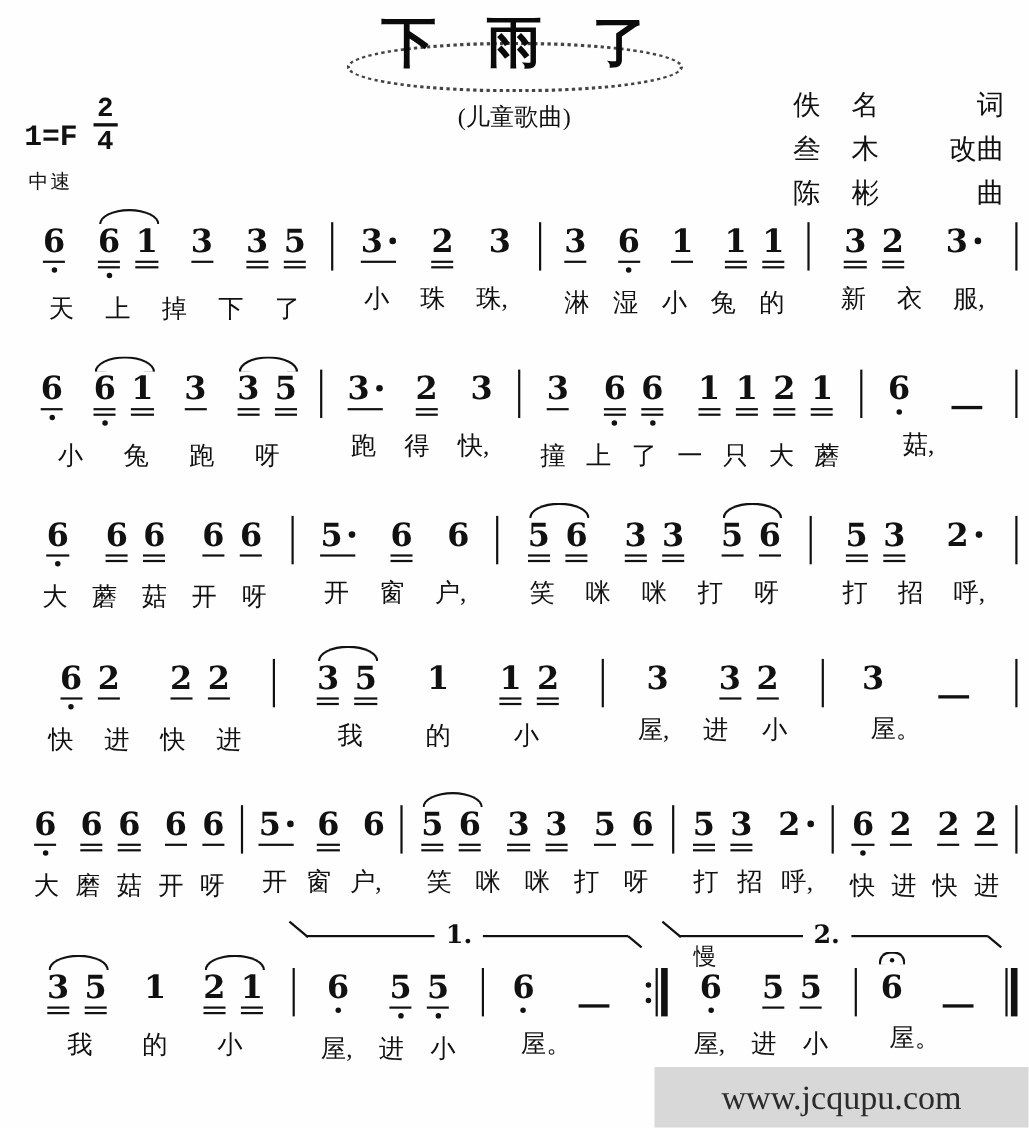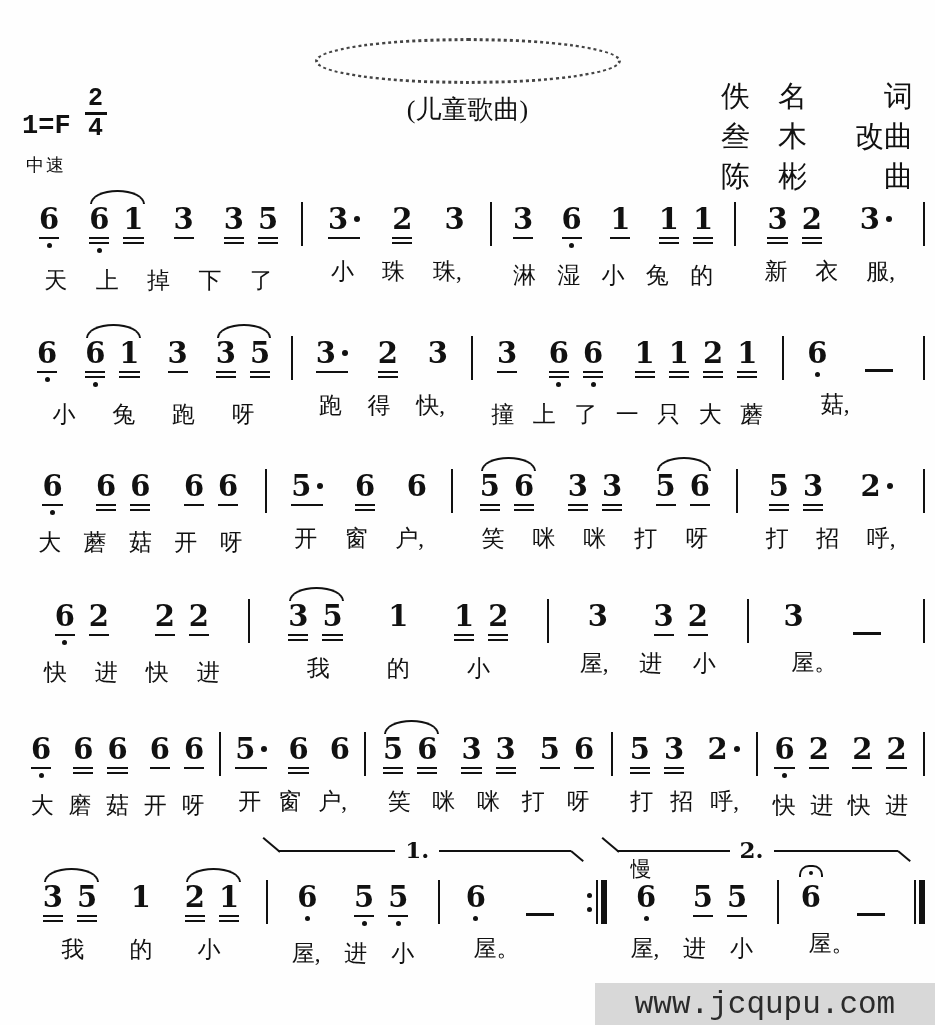--- a/index.html
+++ b/index.html
@@ -11,23 +11,23 @@
   .title-ellipse{position:absolute;top:32px;left:50%;transform:translateX(-50%);
       width:300px;height:40px;border:3px dotted #444;border-radius:50%}
   .title-text{position:relative;display:inline-block;
       font-family:"DejaVu Serif",serif;font-weight:900;font-size:50px;line-height:64px;
       letter-spacing:46px;padding-left:46px;color:#0a0a0a}
   .keysig{position:absolute;top:86px;left:22px;display:flex;align-items:flex-end;
       font-family:Liberation Mono, monospace;font-weight:bold;font-size:27px}
   .frac{display:flex;flex-direction:column;align-items:center;margin-left:14px}
   .frac span{font-size:25px;line-height:25px;font-weight:bold}
   .fbar{width:22px;height:3px;background:#111;margin:1px 0}
-  .subtitle{position:absolute;top:92px;left:0;right:0;text-align:center;font-size:26px}
+  .subtitle{position:absolute;top:92px;left:0;right:0;text-align:center;font-size:22px}
   .credits{position:absolute;top:78px;right:22px;width:192px;display:flex;
-      flex-direction:column;gap:3px;font-size:29px}
+      flex-direction:column;gap:3px;font-size:25px}
   .credit-row{display:flex;justify-content:space-between;line-height:37px}
   .credit-name{letter-spacing:28px;white-space:nowrap}
   .credit-role{white-space:nowrap}
   .tempo{position:absolute;top:153px;left:26px;font-size:18px;letter-spacing:2px}
 
   
   #systems{position:absolute;inset:0}
   .system{position:absolute;left:16px;right:10px;display:flex;align-items:flex-start}
   .sys1{top:186px}.sys2{top:320px}.sys3{top:453px}.sys4{top:583px}.sys5{top:716px}
   .sys6{top:840px;padding-top:24px}
@@ -59,29 +59,30 @@
   .vline{position:absolute;top:-14px;left:10px;right:16px;height:2px;background:#111}
   .vdiag{position:absolute;top:-13px;left:-10px;width:22px;height:2px;background:#111;
       transform-origin:right center;transform:rotate(40deg)}
   .vhook{position:absolute;top:-14px;right:0;width:16px;height:2px;background:#111;
       transform-origin:left center;transform:rotate(40deg)}
   .vlabel{position:absolute;top:-27px;left:40%;background:#fefefe;padding:0 10px;
       font-family:"DejaVu Serif",serif;font-weight:bold;font-size:23px;line-height:26px}
   .vtempo{position:absolute;top:-9px;left:20px;background:#fefefe;padding:0 4px;font-size:21px}
 
   
-  .watermark{position:absolute;right:0;bottom:0;width:340px;height:42px;background:#d8d8d8;
-      color:#2b2b2b;font-family:Liberation Mono, monospace;font-size:31px;
+  .watermark{position:absolute;right:0;bottom:0;width:340px;height:55px;background:#d8d8d8;
+      color:#2b2b2b;font-family:Liberation Serif, serif;font-size:31px;
       display:flex;align-items:center;justify-content:center}
 </style>
 </head>
 <body>
 
 <div class="title-wrap">
   <div class="title-ellipse"></div>
+  <div class="title-text">下雨了</div>
 </div>
 
 <div class="keysig">
   <span>1=F</span>
   <span class="frac">
     <span>2</span>
     <span class="fbar"></span>
     <span>4</span>
   </span>
 </div>

